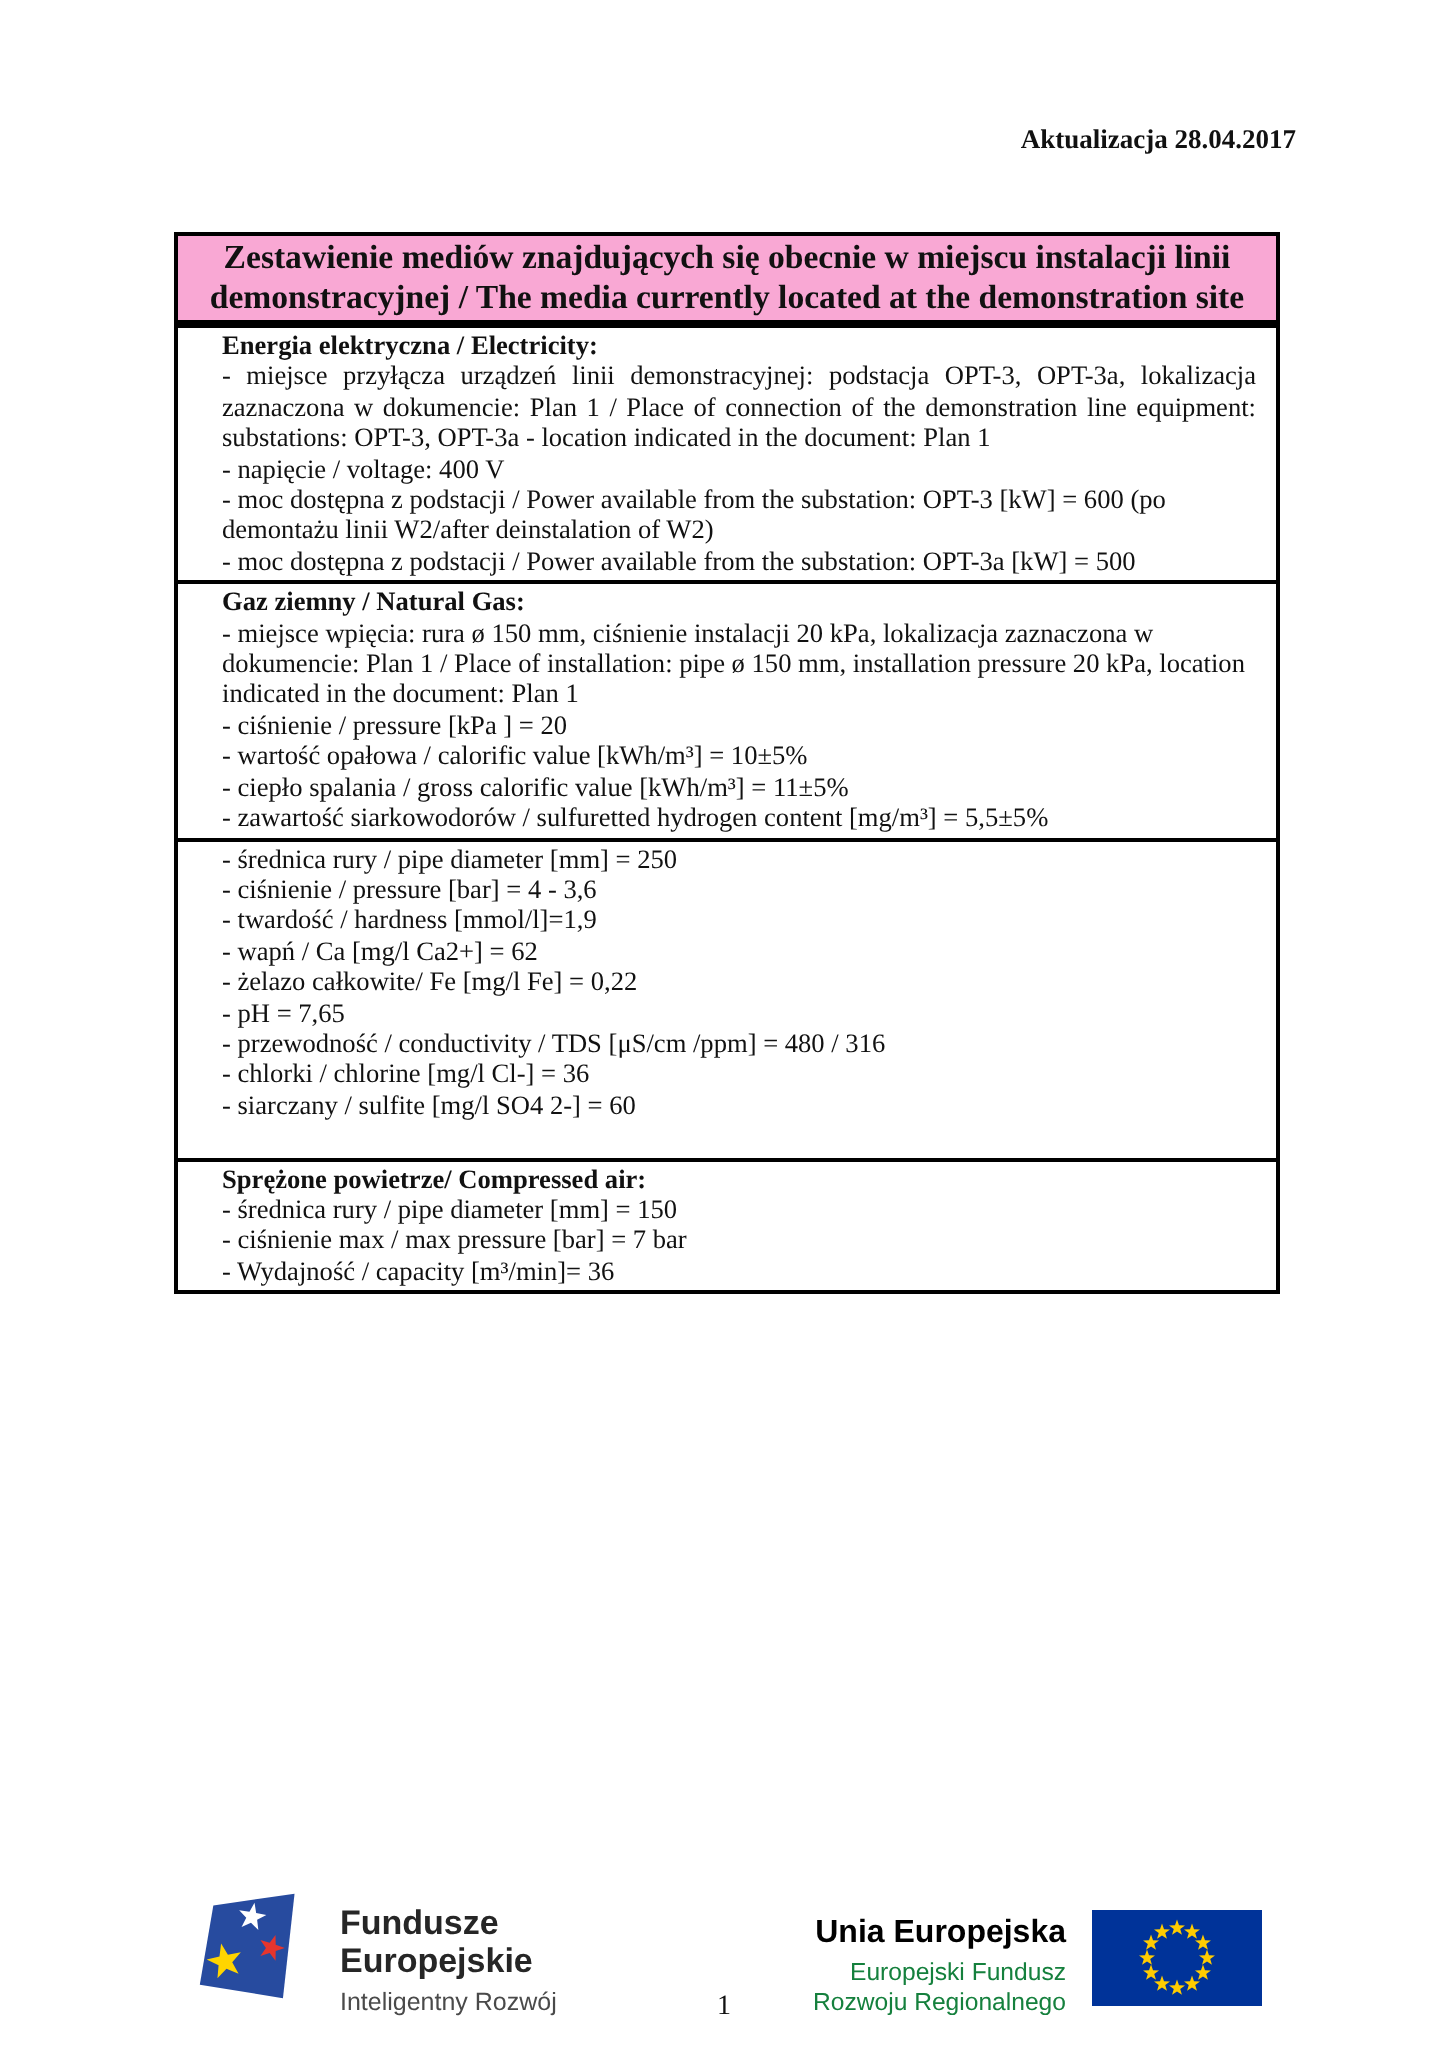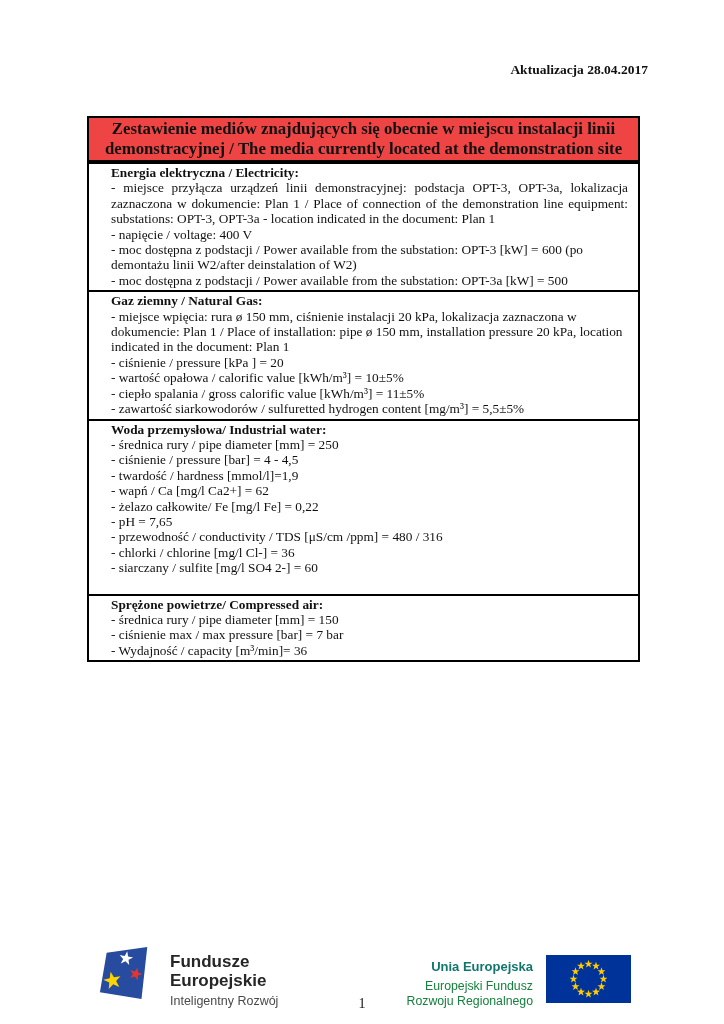--- a/index.html
+++ b/index.html
@@ -27,21 +27,21 @@
 
   
   .doc-table {
     position: absolute;
     left: 87px;
     top: 76px;
     width: 553px;
   }
   .title-box {
     border: 2px solid #000000;
-    background: #ef4444;
+    background: #f9a8d4;
     text-align: center;
     font-weight: bold;
     font-size: 16.8px;
     line-height: 19.5px;
     padding: 1px 8px 2px 8px;
   }
   .body-box {
     border: 2px solid #000000;
   }
   .section {
@@ -92,23 +92,23 @@
     align-items: flex-start;
   }
   .eu-text {
     width: 128px;
     text-align: right;
     font-family: "Liberation Sans", sans-serif;
     padding-top: 8px;
   }
   .eu-title {
     font-weight: bold;
-    font-size: 13px;
+    font-size: 16px;
     line-height: 18px;
-    color: #0f766e;
+    color: #000000;
   }
   .eu-sub {
     font-size: 12.3px;
     line-height: 14.5px;
     margin-top: 3px;
     color: #15803d;
   }
   .eu-flag-wrap { margin-left: 13px; padding-top: 5px; }
 
   .page-number {
@@ -144,23 +144,22 @@
       <div class="section sec-gas">
         <div class="section-header">Gaz ziemny / Natural Gas:</div>
         <div class="para">- miejsce wpięcia: rura ø 150 mm, ciśnienie instalacji 20 kPa, lokalizacja zaznaczona w dokumencie: Plan 1 / Place of installation: pipe ø 150 mm, installation pressure 20 kPa, location indicated in the document: Plan 1</div>
         <div class="para">- ciśnienie / pressure [kPa ] = 20</div>
         <div class="para">- wartość opałowa / calorific value [kWh/m³] = 10±5%</div>
         <div class="para">- ciepło spalania / gross calorific value [kWh/m³] = 11±5%</div>
         <div class="para">- zawartość siarkowodorów / sulfuretted hydrogen content [mg/m³] = 5,5±5%</div>
       </div>
 
       <div class="section sec-water">
-        <div class="section-header">Woda przemysłowa/ Industrial water:</div>
         <div class="para">- średnica rury / pipe diameter [mm] = 250</div>
-        <div class="para">- ciśnienie / pressure [bar] = 4 - 4,5</div>
+        <div class="para">- ciśnienie / pressure [bar] = 4 - 3,6</div>
         <div class="para">- twardość / hardness [mmol/l]=1,9</div>
         <div class="para">- wapń / Ca [mg/l Ca2+] = 62</div>
         <div class="para">- żelazo całkowite/ Fe [mg/l Fe] = 0,22</div>
         <div class="para">- pH = 7,65</div>
         <div class="para">- przewodność / conductivity / TDS [μS/cm /ppm] = 480 / 316</div>
         <div class="para">- chlorki / chlorine [mg/l Cl-] = 36</div>
         <div class="para">- siarczany / sulfite [mg/l SO4 2-] = 60</div>
       </div>
 
       <div class="section sec-air">

